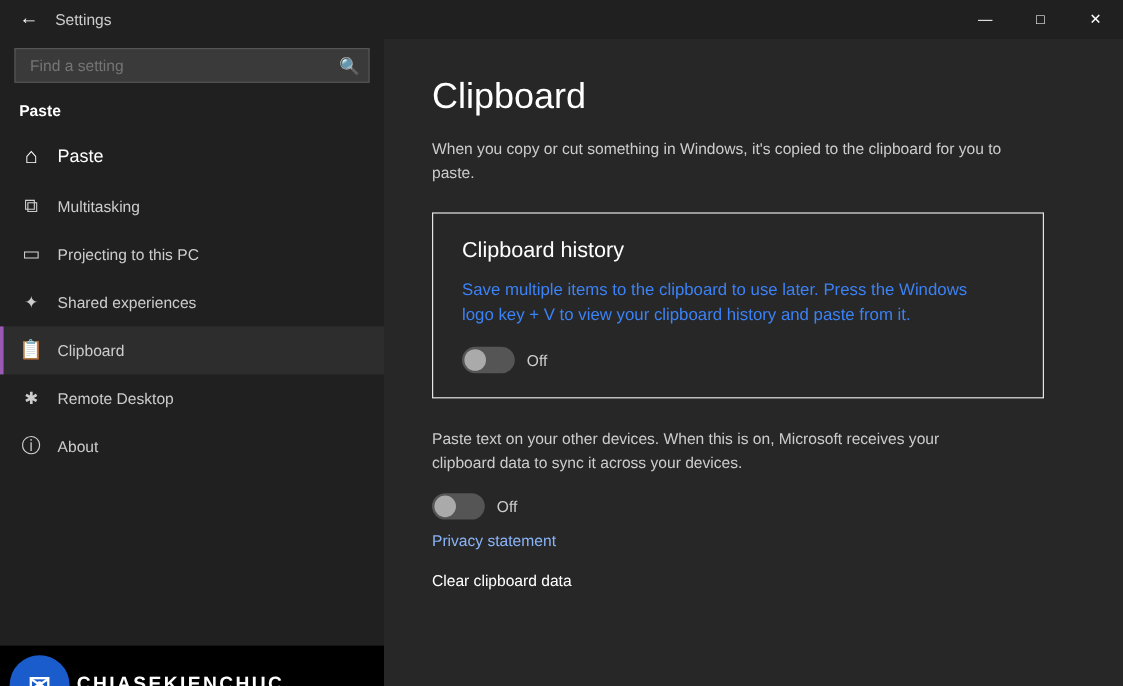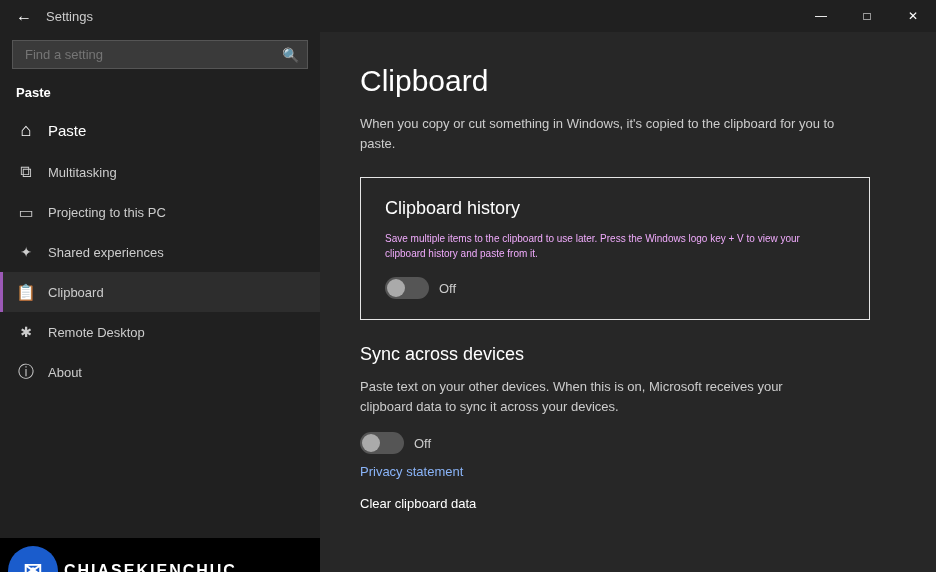--- a/index.html
+++ b/index.html
@@ -165,22 +165,22 @@
     }
 
     .section-title {
       font-size: 18px;
       font-weight: 400;
       color: #ffffff;
       margin-bottom: 12px;
     }
 
     .section-desc {
-      font-size: 10px;
-      color: #f0abfc;
+      font-size: 14px;
+      color: #3b82f6;
       line-height: 1.5;
       margin-bottom: 16px;
       max-width: 430px;
     }
 
     .toggle-row {
       display: flex;
       align-items: center;
       gap: 10px;
     }
@@ -342,21 +342,20 @@
       <p class="section-desc">Save multiple items to the clipboard to use later. Press the Windows logo key + V to view your clipboard history and paste from it.</p>
       <div class="toggle-row">
         <div class="toggle off">
           <div class="toggle-knob"></div>
         </div>
         <span class="toggle-label">Off</span>
       </div>
     </div>
 
     <div class="sync-section">
-      <h2 class="sync-title">Sync across devices</h2>
       <p class="sync-desc">Paste text on your other devices. When this is on, Microsoft receives your clipboard data to sync it across your devices.</p>
       <div class="toggle-row">
         <div class="toggle off">
           <div class="toggle-knob"></div>
         </div>
         <span class="toggle-label">Off</span>
       </div>
       <a class="privacy-link" href="#">Privacy statement</a>
     </div>
 

